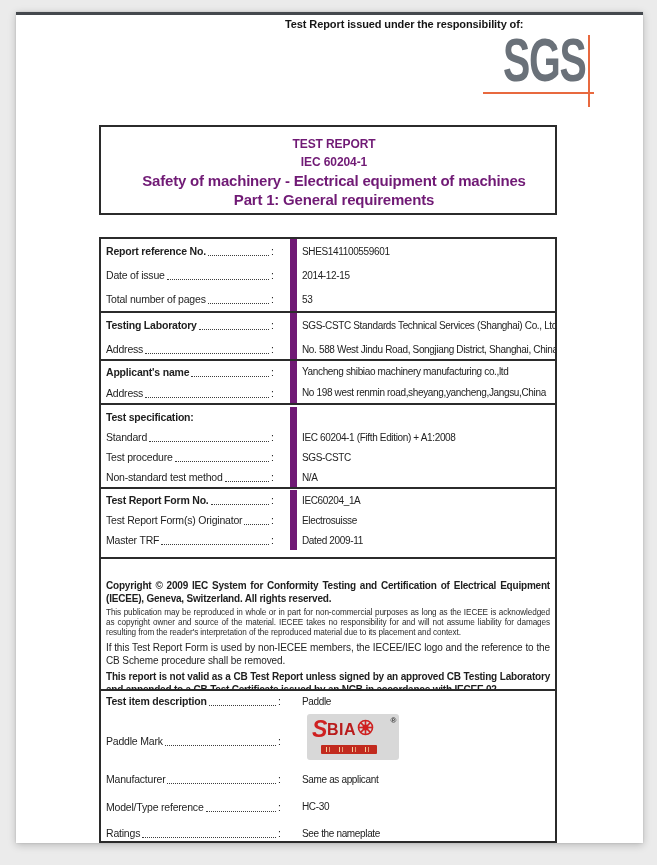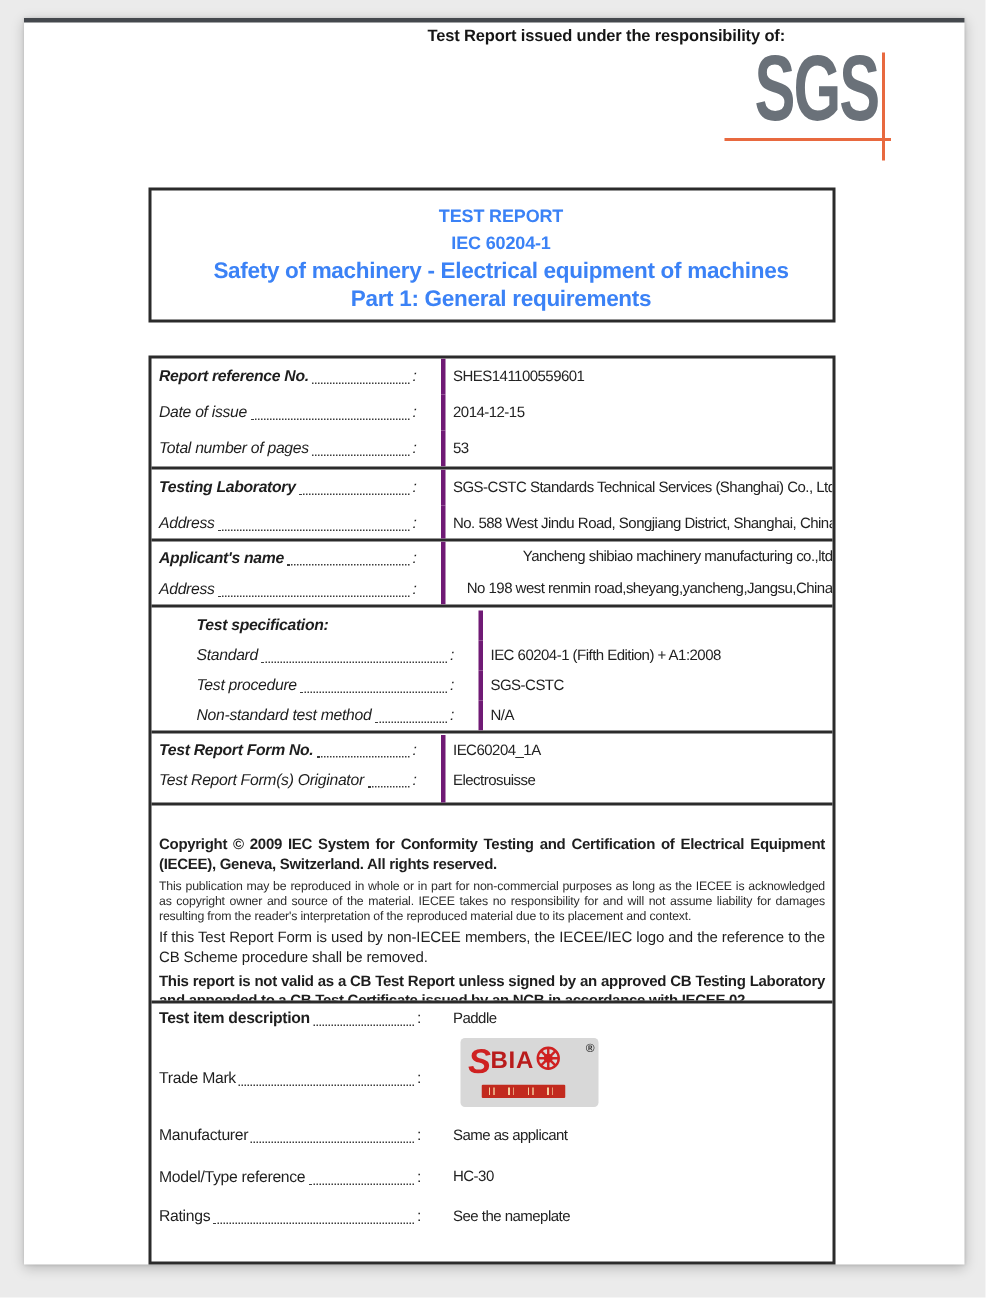--- a/index.html
+++ b/index.html
@@ -29,60 +29,60 @@
     color:#6a7179;letter-spacing:-2px;
     transform:scaleX(.66);transform-origin:0 0;
   }
   .sgs-hline{position:absolute;left:467px;top:77px;width:111px;height:2px;background:#e8693f;}
   .sgs-vline{position:absolute;left:572px;top:20px;width:2px;height:72px;background:#e8693f;}
 
   
   .title-box{
     position:absolute;left:83px;top:110px;width:458px;height:90px;
     border:2px solid #2b2b2b;box-sizing:border-box;
-    text-align:center;font-weight:bold;padding-top:8px;color:#3b82f6;padding-left:12px;
+    text-align:center;font-weight:bold;padding-top:8px;color:#701a75;padding-left:12px;
   }
   .tl-sm{font-size:12px;line-height:18px;letter-spacing:-.1px;}
   .tl-lg{font-size:15px;line-height:19px;letter-spacing:-.2px;}
 
   
   .report-table{
     position:absolute;left:83px;top:222px;width:458px;height:606px;
     border:2px solid #2b2b2b;box-sizing:border-box;
     display:flex;flex-direction:column;
   }
   .sec{border-bottom:2px solid #2b2b2b;box-sizing:border-box;overflow:hidden;}
   .s1{height:74px;}
   .s2{height:48px;}
-  .s3{height:44px;text-align:right;}
+  .s3{height:44px;}
   .s4{height:84px;padding-top:2px;}
-  .s5{height:48px;padding-top:1px;}
+  .s5{height:70px;padding-top:1px;}
   .s6{height:132px;}
   .s7{flex:1;border-bottom:none;}
 
   .row{display:flex;align-items:center;}
   .s1 .row{height:24px;}
   .s2 .row{height:24px;}
   .s3 .row{height:21px;}
-  .s4 .row{height:20px;margin-left:25px;}
+  .s4 .row{height:20px;}
   .s5 .row{height:20px;}
   .row-desc{height:20px;}
   .row-tm{height:54px;align-items:flex-start;}
   .row-tm .lb{padding-top:6px;}
   .row-mfr{height:28px;}
   .row-model{height:27px;}
   .row-ratings{height:26px;}
 
   .lb{
     display:flex;align-items:center;
     width:196px;min-width:196px;height:100%;
     box-sizing:border-box;
     padding:0 16px 0 5px;
   }
-  .div .lb{border-right:3px solid #701a75;font-style:italic;}
+  .div .lb{border-right:7px solid #701a75;}
   .lt{white-space:nowrap;font-size:10.5px;letter-spacing:-.2px;}
   .b .lt{font-weight:bold;}
   .dots{flex:1;min-width:6px;height:5px;border-bottom:1.5px dotted #3d3d3d;margin:0 1px 0 2px;position:relative;top:2px;}
   .cl{font-size:10.5px;padding-left:1px;}
   .vl{flex:1;padding-left:5px;font-size:10px;letter-spacing:-.35px;white-space:nowrap;overflow:hidden;color:#222;}
 
   
   .cp{padding:20px 5px 0 5px;}
   .cp p{margin:0 0 3px 0;text-align:justify;}
   .cp-b{font-weight:bold;font-size:10px;line-height:13px;letter-spacing:-.2px;}
@@ -265,21 +265,21 @@
       <div class="row row-desc b">
         <div class="lb">
             <span class="lt">Test item description</span>
             <span class="dots"></span>
             <span class="cl">:</span>
           </div>
         <div class="vl">Paddle</div>
       </div>
       <div class="row row-tm">
         <div class="lb">
-            <span class="lt">Trade Mark</span>
+            <span class="lt">Paddle Mark</span>
             <span class="dots"></span>
             <span class="cl">:</span>
           </div>
         <div class="vl">
           <div class="tm-logo">
             <div class="tm-line">
               <span class="tm-s">S</span>
                 <span class="tm-bia">BIA</span>
               <svg class="tm-wheel" width="17" height="17" viewBox="0 0 17 17">
                 <g stroke="#cf2121" fill="none" stroke-width="1.6">

